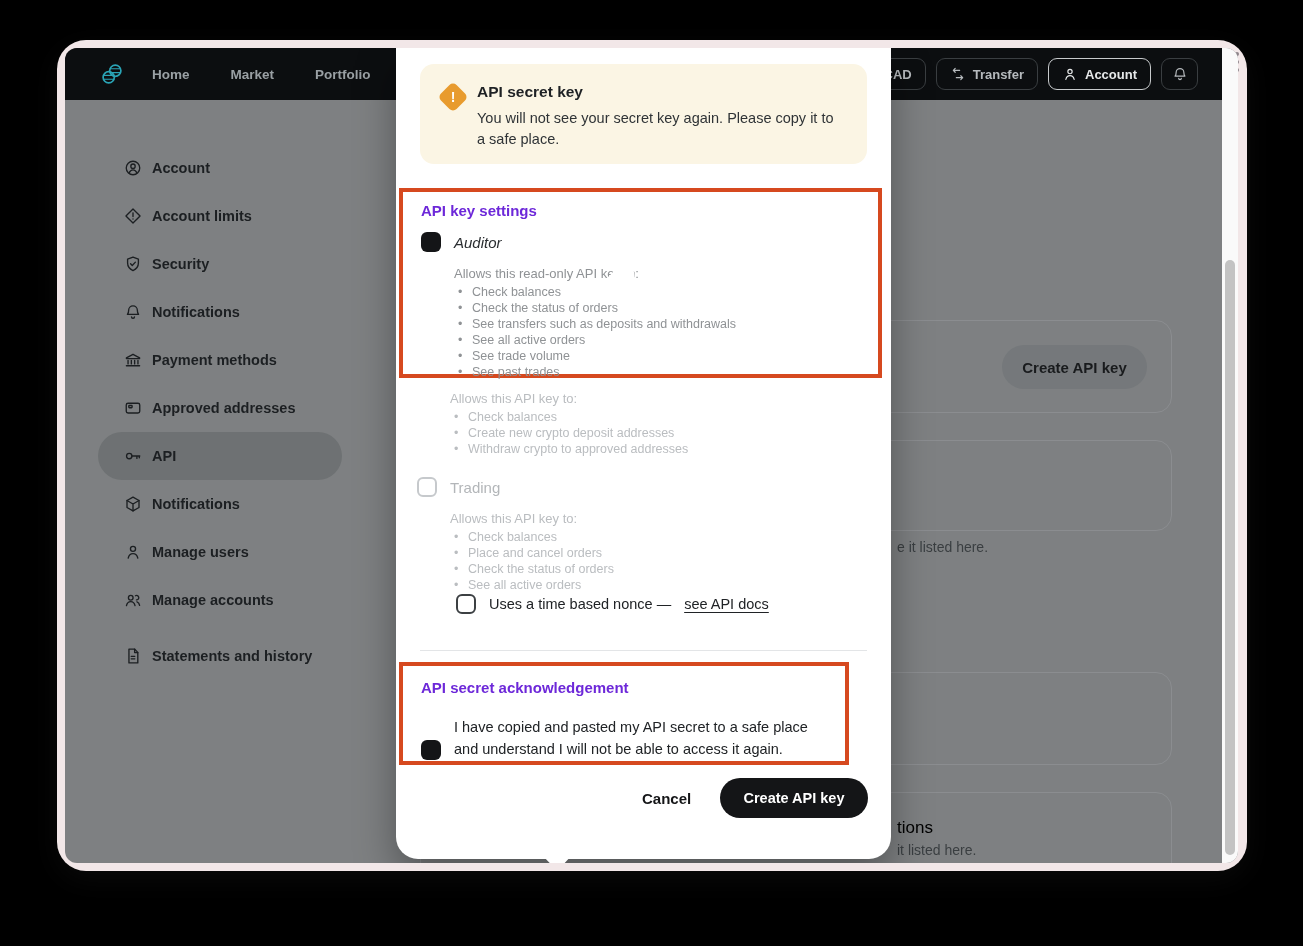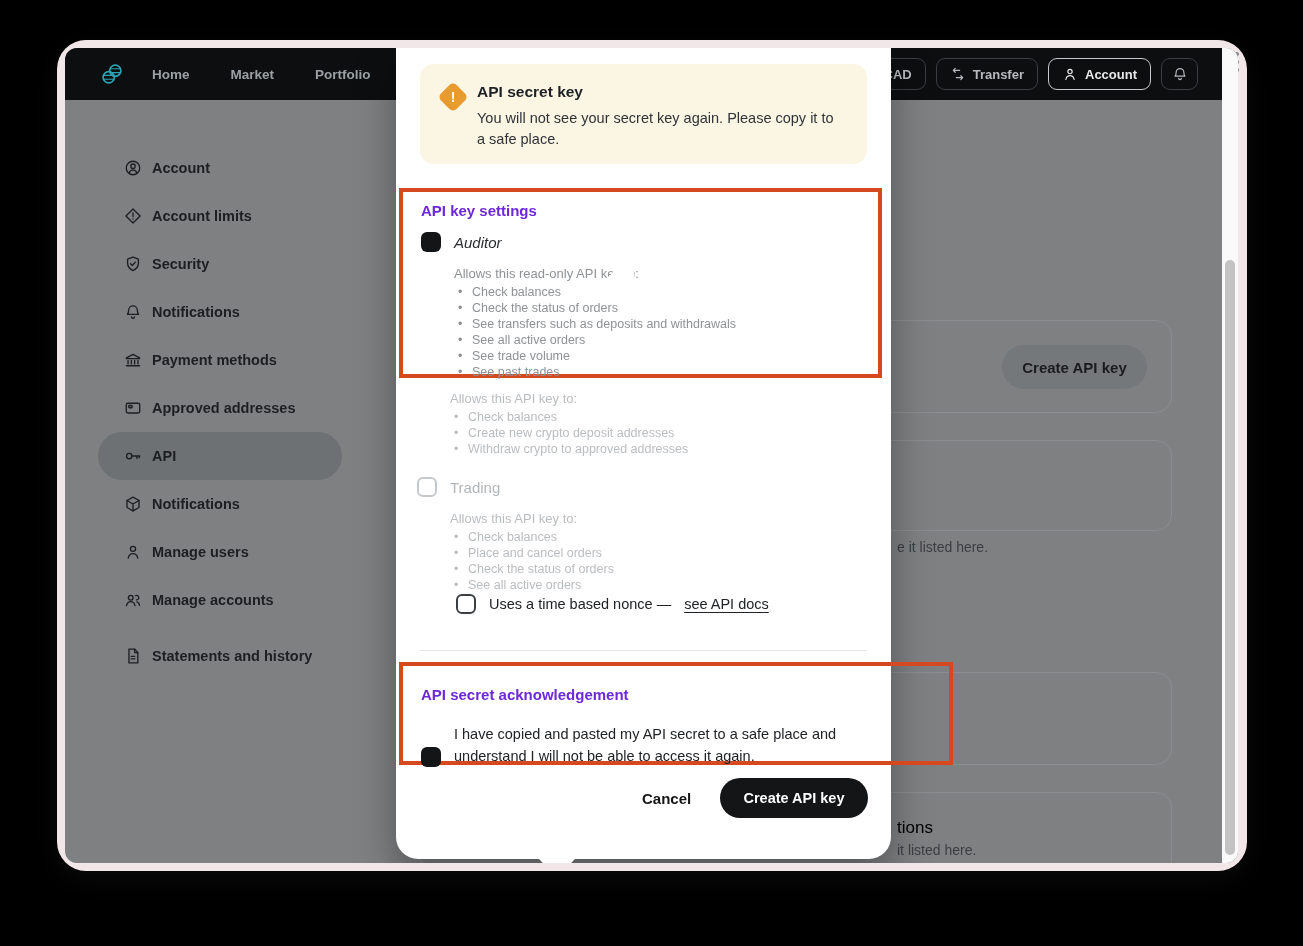--- a/index.html
+++ b/index.html
@@ -41,21 +41,21 @@
   
   .modal { position:absolute; left:331px; top:0; width:495px; height:811px; background:#fff; border-radius:0 0 22px 22px; box-shadow:0 18px 40px rgba(0,0,0,0.35); }
   .banner { position:absolute; left:24px; top:16px; width:447px; height:100px; background:#fbf5e4; border-radius:14px; padding:19px 22px; display:flex; gap:13px; }
   .warn-diamond { width:22px; height:22px; margin-top:3px; flex:0 0 auto; background:#e89b2e; border-radius:5px; transform:rotate(45deg); position:relative; }
   .warn-diamond span { position:absolute; inset:0; transform:rotate(-45deg); color:#fff; font-weight:700; font-size:14px; display:flex; align-items:center; justify-content:center; }
   .banner-title { font-size:15.5px; font-weight:700; color:#1e2124; margin-bottom:7px; }
   .banner-body { font-size:14.5px; color:#2f3336; line-height:21px; max-width:382px; }
 
   .redbox { position:absolute; border:4px solid #d6491f; }
   .redbox1 { left:3px; top:140px; width:483px; height:190px; padding:10px 18px; }
-  .redbox2 { left:3px; top:614px; width:554px; height:103px; padding:20px 18px; }
+  .redbox2 { left:3px; top:614px; width:450px; height:103px; padding:13px 18px; }
   .sect-head { font-size:15px; font-weight:700; color:#6d28d9; }
   .opt-row { display:flex; align-items:center; gap:13px; }
   .cb { width:20px; height:20px; border-radius:6px; flex:0 0 auto; position:relative; background:#fff; border:2px solid #3c4043; cursor:pointer; }
   .cb.checked { background:#141517; border:none; }
   .cb.checked svg { position:absolute; inset:3px; color:#fff; }
   .cb.disabled { border-color:#c6c9cc; }
   .opt-label { font-size:15px; color:#2a2d30; }
   .opt-label.disabled { color:#b3b6b9; }
   .opt-desc { font-size:13px; color:#8f9295; margin:14px 0 3px 33px; }
   .opt-desc.disabled { color:#babdc0; }

